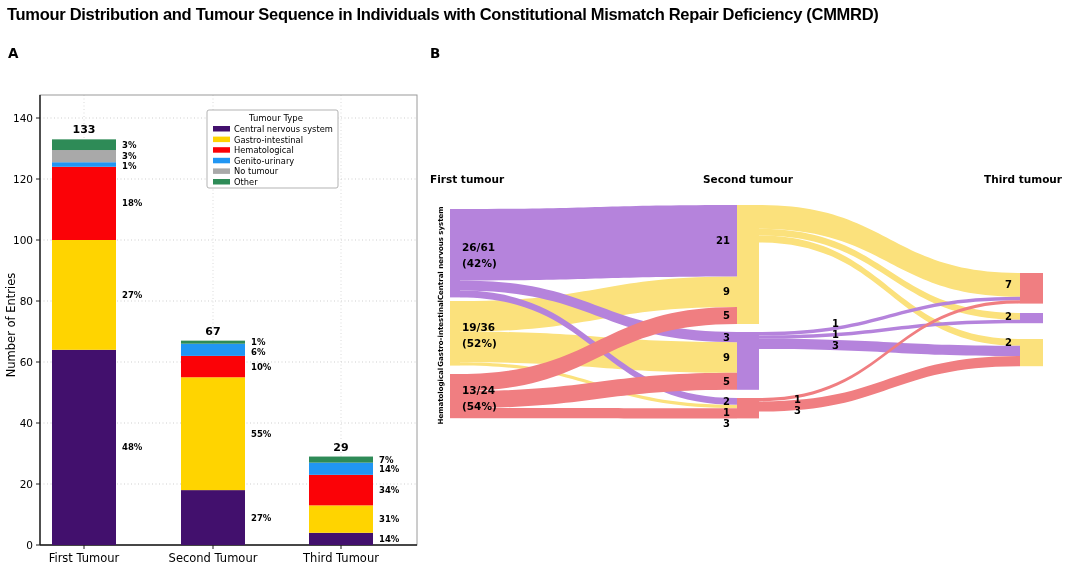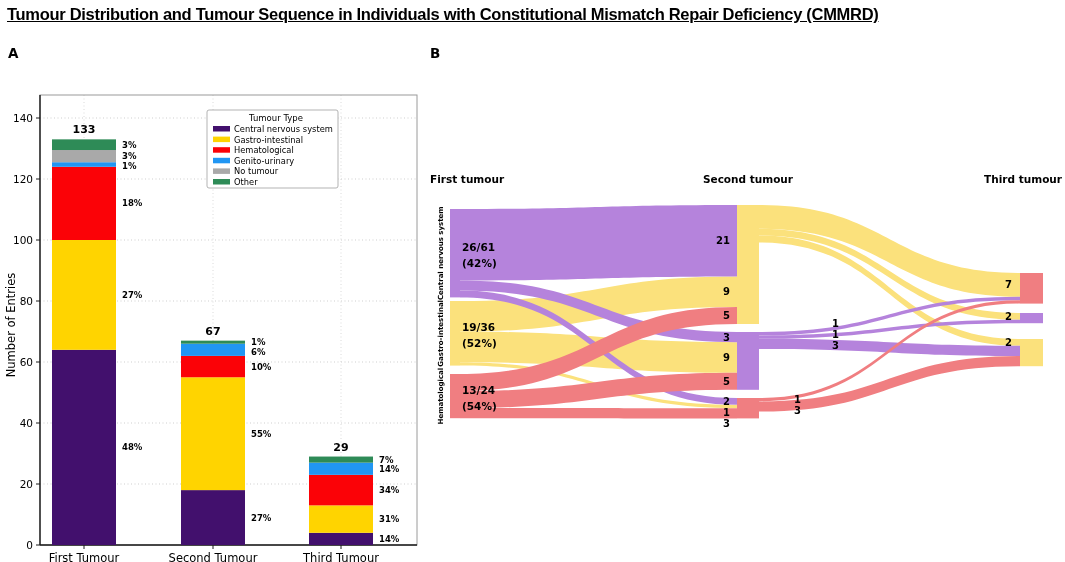--- a/index.html
+++ b/index.html
@@ -1,19 +1,19 @@
 <!DOCTYPE html>
 <html><head>
 <meta charset="utf-8">
 <style>
   html,body{margin:0;padding:0;background:#fff;}
   #fig{position:relative;width:1065px;height:562px;background:#fff;overflow:hidden;
        font-family:"Liberation Sans","DejaVu Sans",sans-serif;}
   #title{position:absolute;left:7px;top:5px;font-size:16.5px;font-weight:bold;color:#000;
-         letter-spacing:-0.3px;white-space:nowrap;text-decoration:underline;}
+         letter-spacing:-0.3px;white-space:nowrap;}
   svg text{font-family:"DejaVu Sans","Liberation Sans",sans-serif;fill:#000;}
 </style>
 </head>
 <body>
 
 <div id="fig">
   <div id="title">Tumour Distribution and Tumour Sequence in Individuals with Constitutional Mismatch Repair Deficiency (CMMRD)</div>
   <svg id="plot" width="1065" height="522" viewBox="0 0 1065 522" style="position:absolute;left:0;top:40px">
       <text x="8" y="18" font-size="13.5" font-weight="bold" font-family="&quot;Liberation Sans&quot;,sans-serif">A</text>
       <line x1="40" x2="417" y1="444" y2="444" stroke="#cfcfcf" stroke-width="1" stroke-dasharray="1,2.5"></line>

